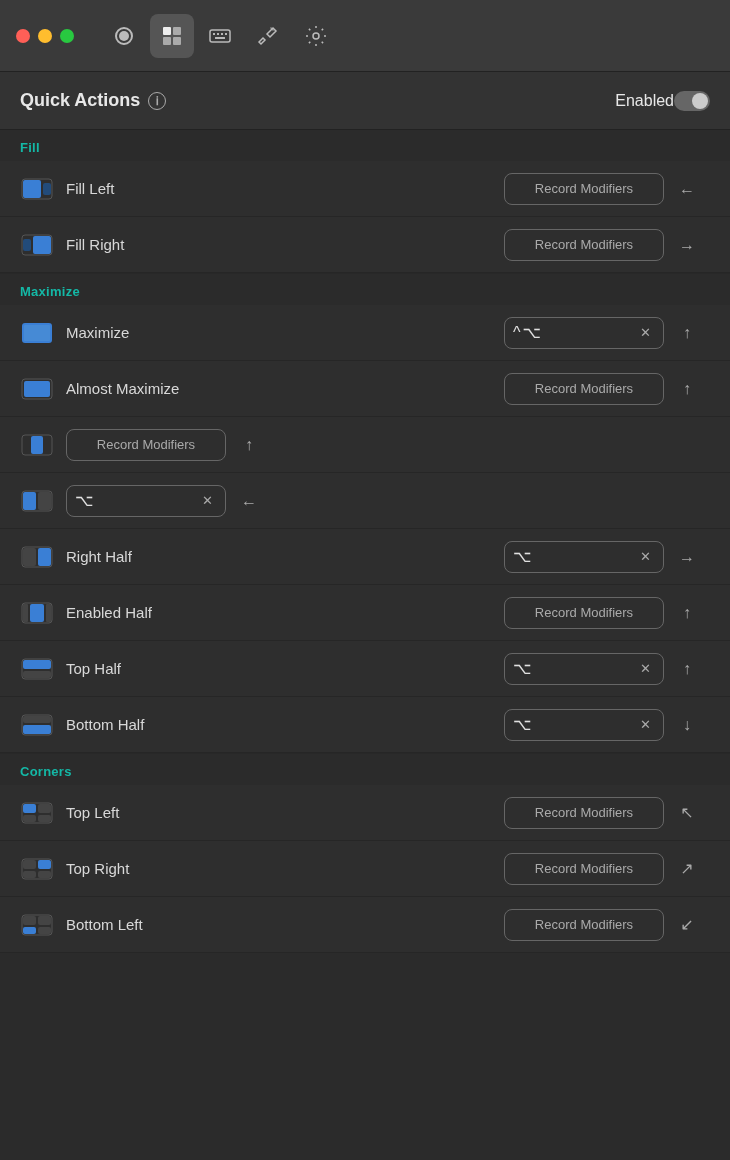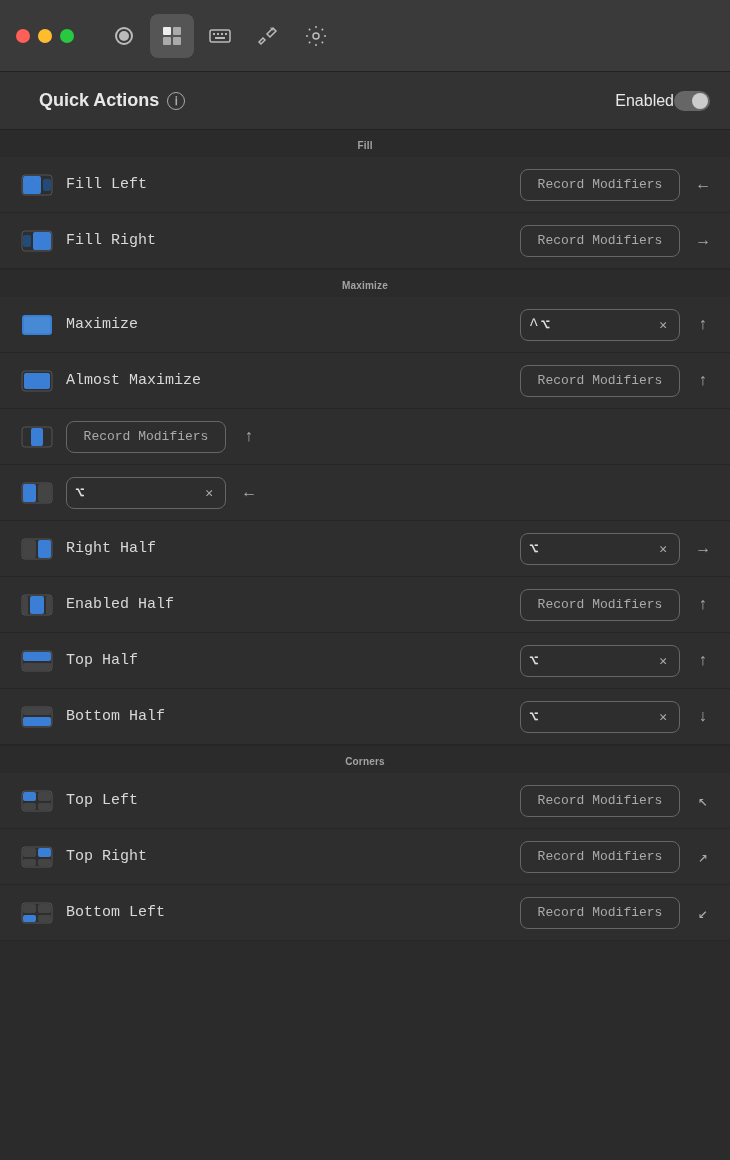--- a/index.html
+++ b/index.html
@@ -73,21 +73,20 @@
       justify-content: space-between;
       border-bottom: 1px solid #222;
     }
     .header-title {
       display: flex;
       align-items: center;
       gap: 8px;
       font-size: 18px;
       font-weight: 600;
       color: #e8e8e8;
-      margin-left: 19px;
     }
     .header-info {
       width: 18px;
       height: 18px;
       border-radius: 50%;
       border: 1.5px solid #aaa;
       display: flex;
       align-items: center;
       justify-content: center;
       font-size: 12px;
@@ -123,43 +122,41 @@
 
     
     .content {
       padding: 0;
       overflow-y: auto;
     }
 
     
     .section-header {
       padding: 10px 20px 6px;
-      font-size: 10px;
+      font-size: 13px;
       font-weight: 600;
-      color: #a3a3a3;
+      color: #14b8a6;
       text-transform: none;
       letter-spacing: 0.02em;
       border-top: 1px solid #282828;
       background: #2b2b2b;
-      text-align: center;
     }
     .section-header:first-child {
       border-top: none;
     }
 
     
     .action-row {
       display: flex;
       align-items: center;
-      padding: 8px 16px 8px 20px;
+      padding: 8px 32px 8px 20px;
       gap: 12px;
       background: #2e2e2e;
       border-bottom: 1px solid #262626;
       min-height: 56px;
-      font-family: Liberation Mono, monospace;
     }
 
     
     .action-icon {
       width: 34px;
       height: 34px;
       flex-shrink: 0;
       display: flex;
       align-items: center;
       justify-content: center;

